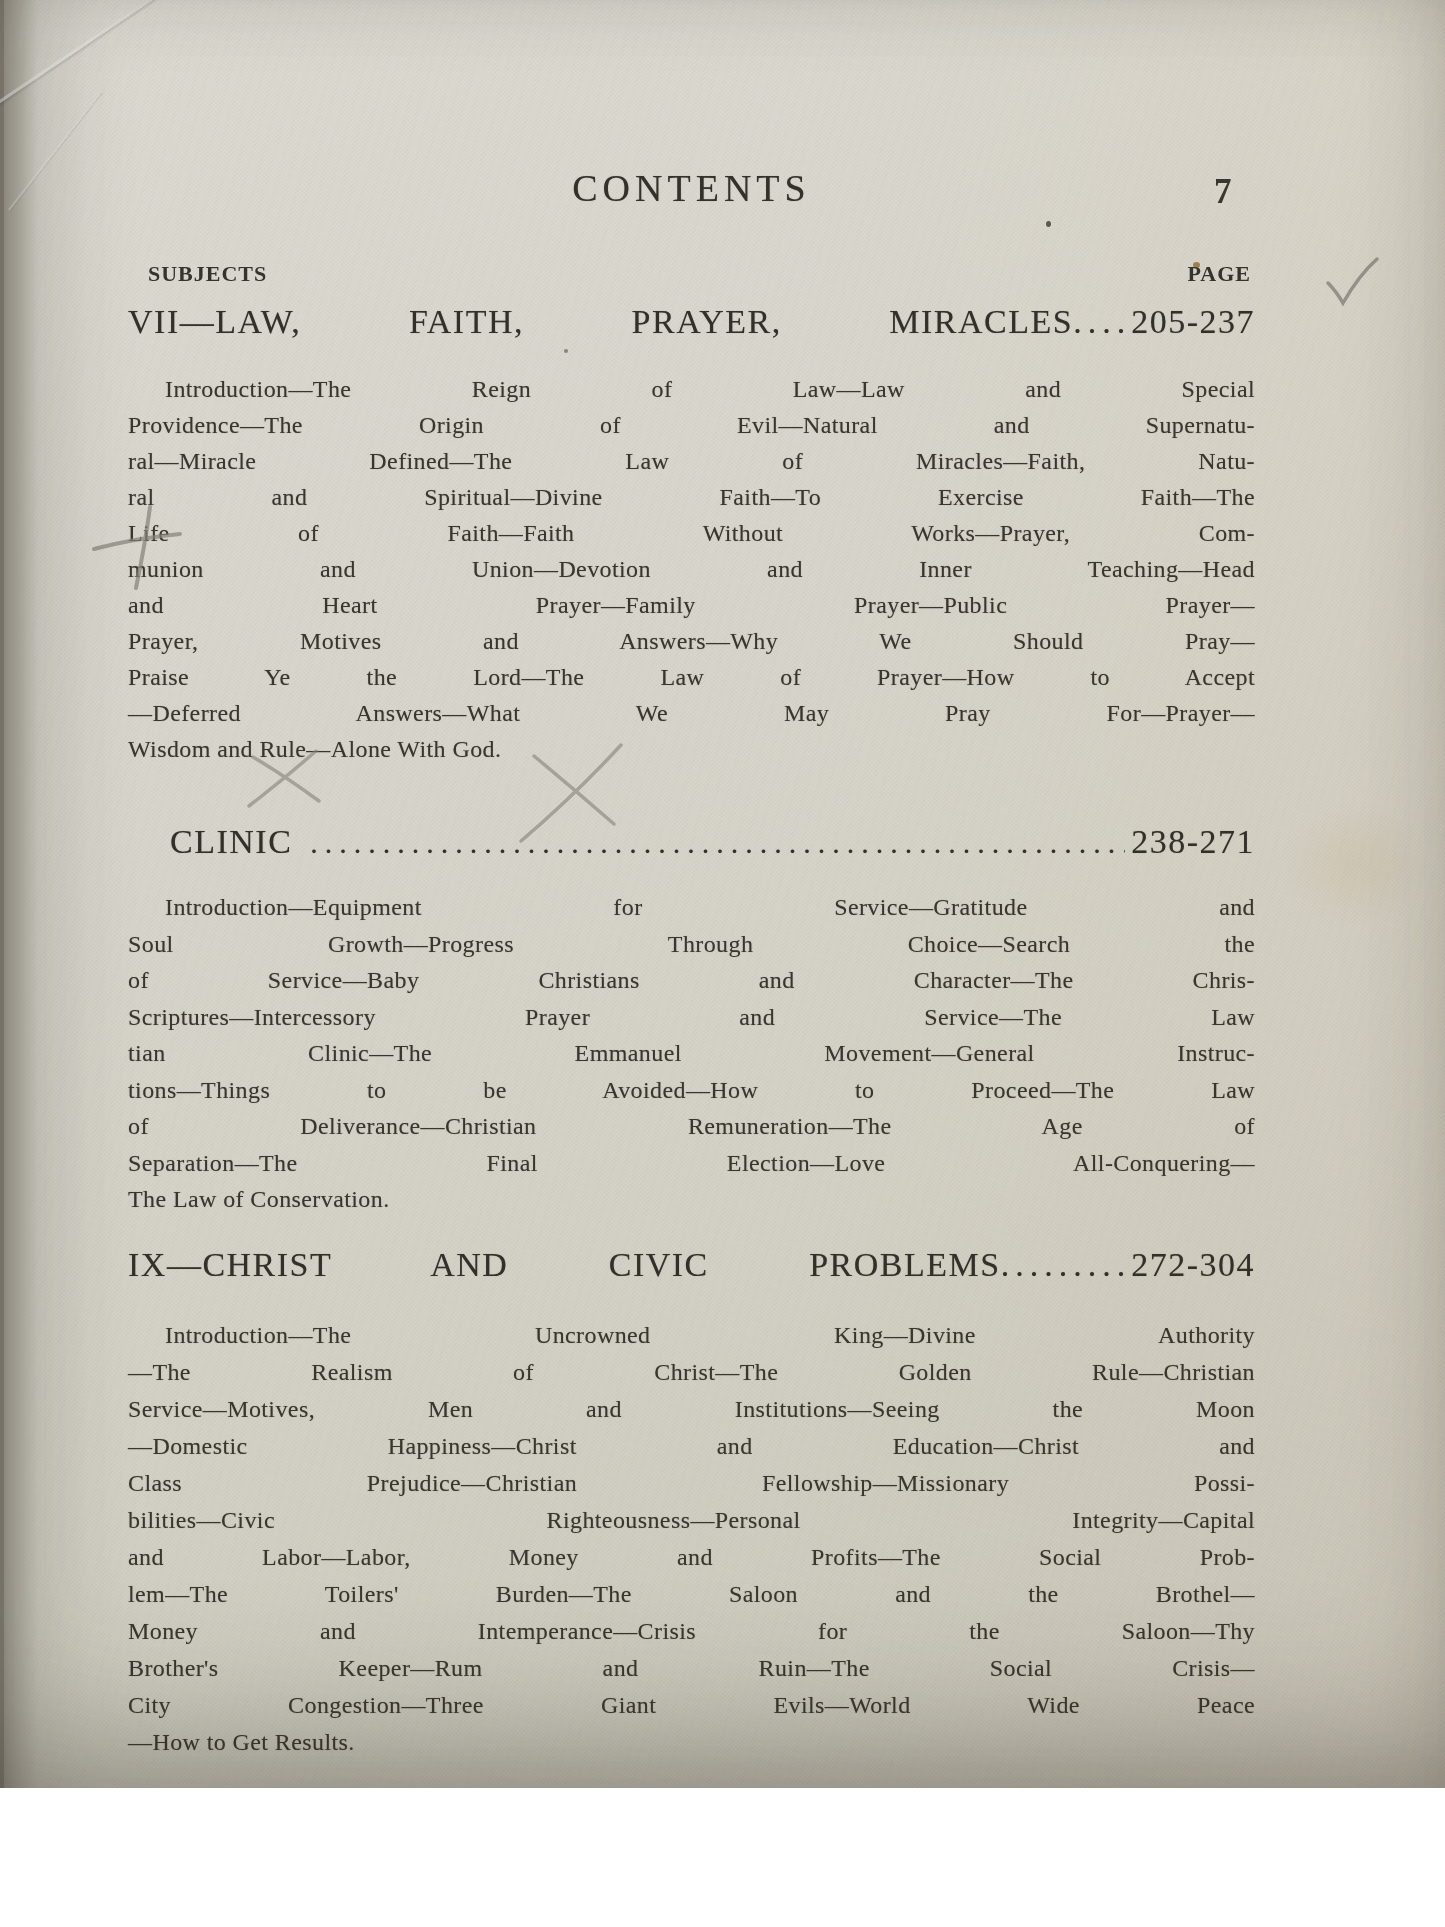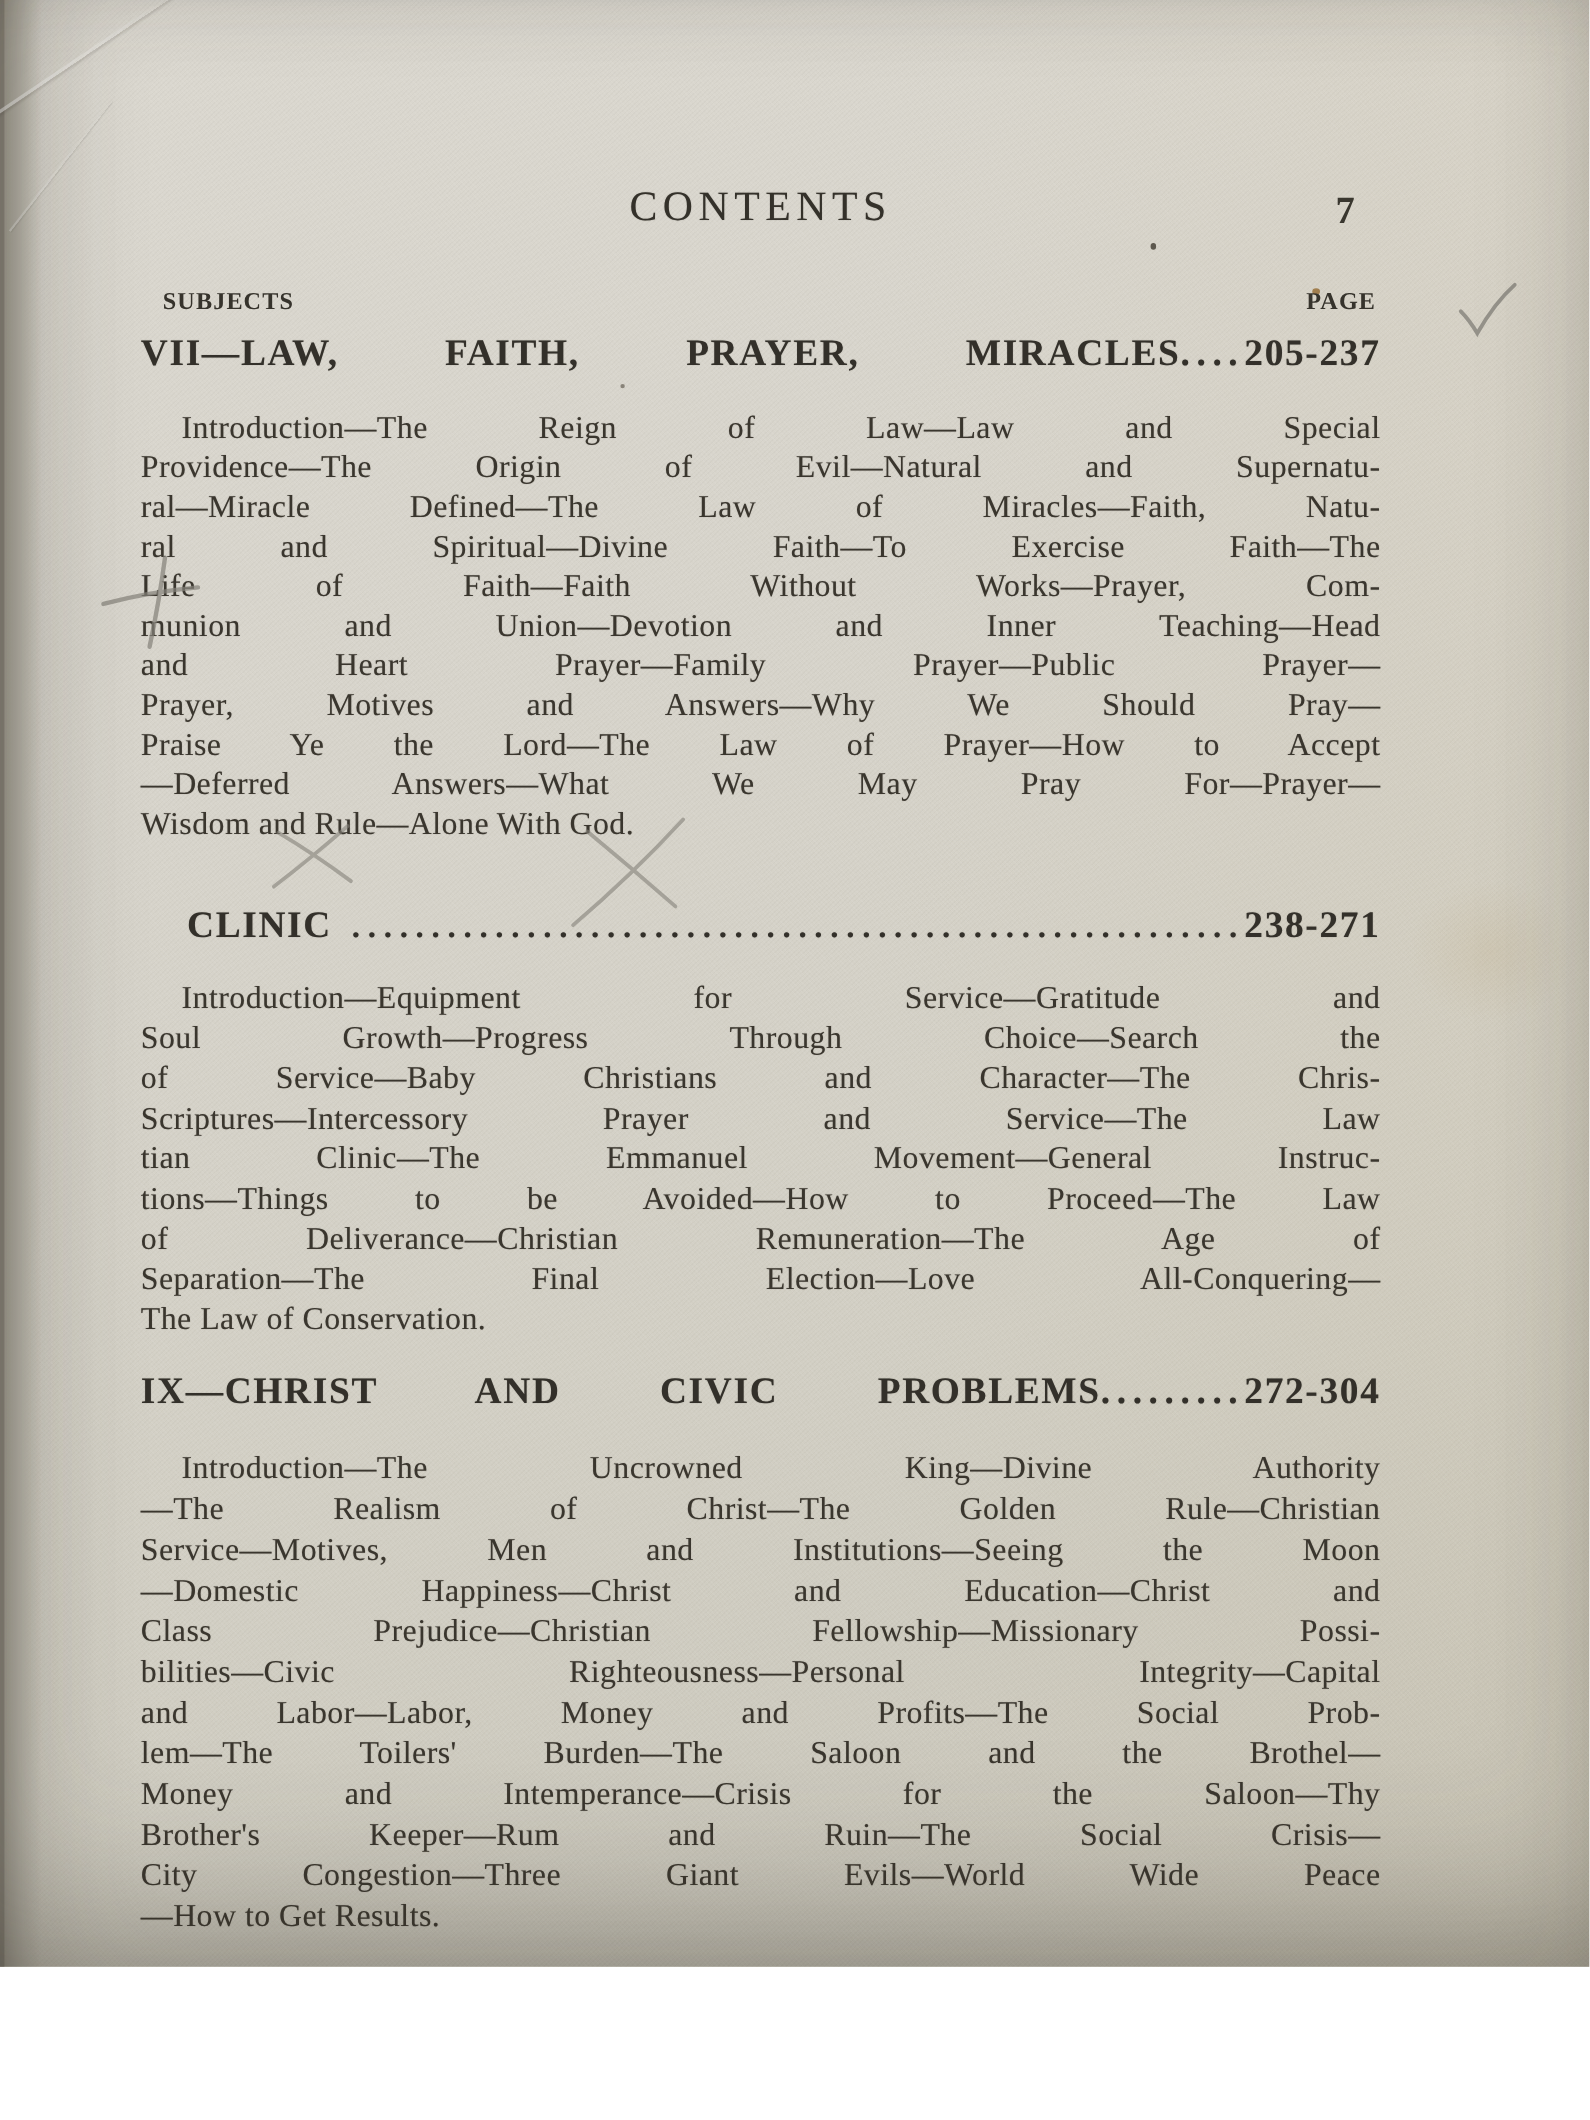--- a/index.html
+++ b/index.html
@@ -42,30 +42,30 @@
   .title{position:absolute;top:166px;left:0;width:100%;text-align:center;
     font-size:38px;letter-spacing:5px;color:#34312a;
     text-shadow:0 0 1px rgba(52,49,42,.4);}
   .pageno{position:absolute;top:172px;left:1086px;font-size:35px;font-weight:bold;color:#3a372f;}
   .colheads{position:absolute;top:261px;left:0;width:100%;display:flex;
     justify-content:space-between;padding-left:20px;padding-right:4px;
     font-weight:bold;font-size:22px;letter-spacing:1px;color:#36332c;}
 
   .hline{position:absolute;left:0;width:100%;font-size:34px;letter-spacing:1.5px;
     color:#33302a;text-align:justify;text-align-last:justify;white-space:normal;
-    text-shadow:0 0 1px rgba(50,46,38,.35);font-weight:bold;}
+    text-shadow:0 0 1px rgba(50,46,38,.35);}
   .hline .leader{letter-spacing:6px;}
   #sec7h{top:303px;}
   #sec8h1{top:786px;padding-right:48px;}
   #sec8h2{top:823px;display:flex;align-items:baseline;padding-left:42px;}
   #sec8h2 .leader{flex:1;overflow:hidden;white-space:nowrap;font-size:30px;letter-spacing:7px;
     margin:0 6px 0 18px;}
   #sec9h{top:1246px;}
 
-  .para{position:absolute;left:0;width:100%;font-size:29px;letter-spacing:.4px;
+  .para{position:absolute;left:0;width:100%;font-size:24px;letter-spacing:.4px;
     color:#3a362e;text-shadow:0 0 1px rgba(55,50,42,.35);}
   #sec7b{top:371px;line-height:36px;}
   #sec8b{top:889px;line-height:36.5px;}
   #sec9b{top:1317px;line-height:37px;}
   .bl{text-align:justify;text-align-last:justify;}
   .bl.fl{text-indent:37px;}
   .bl.last{text-align-last:left;}
 
   .pencil{position:absolute;inset:0;pointer-events:none;}
 </style>

